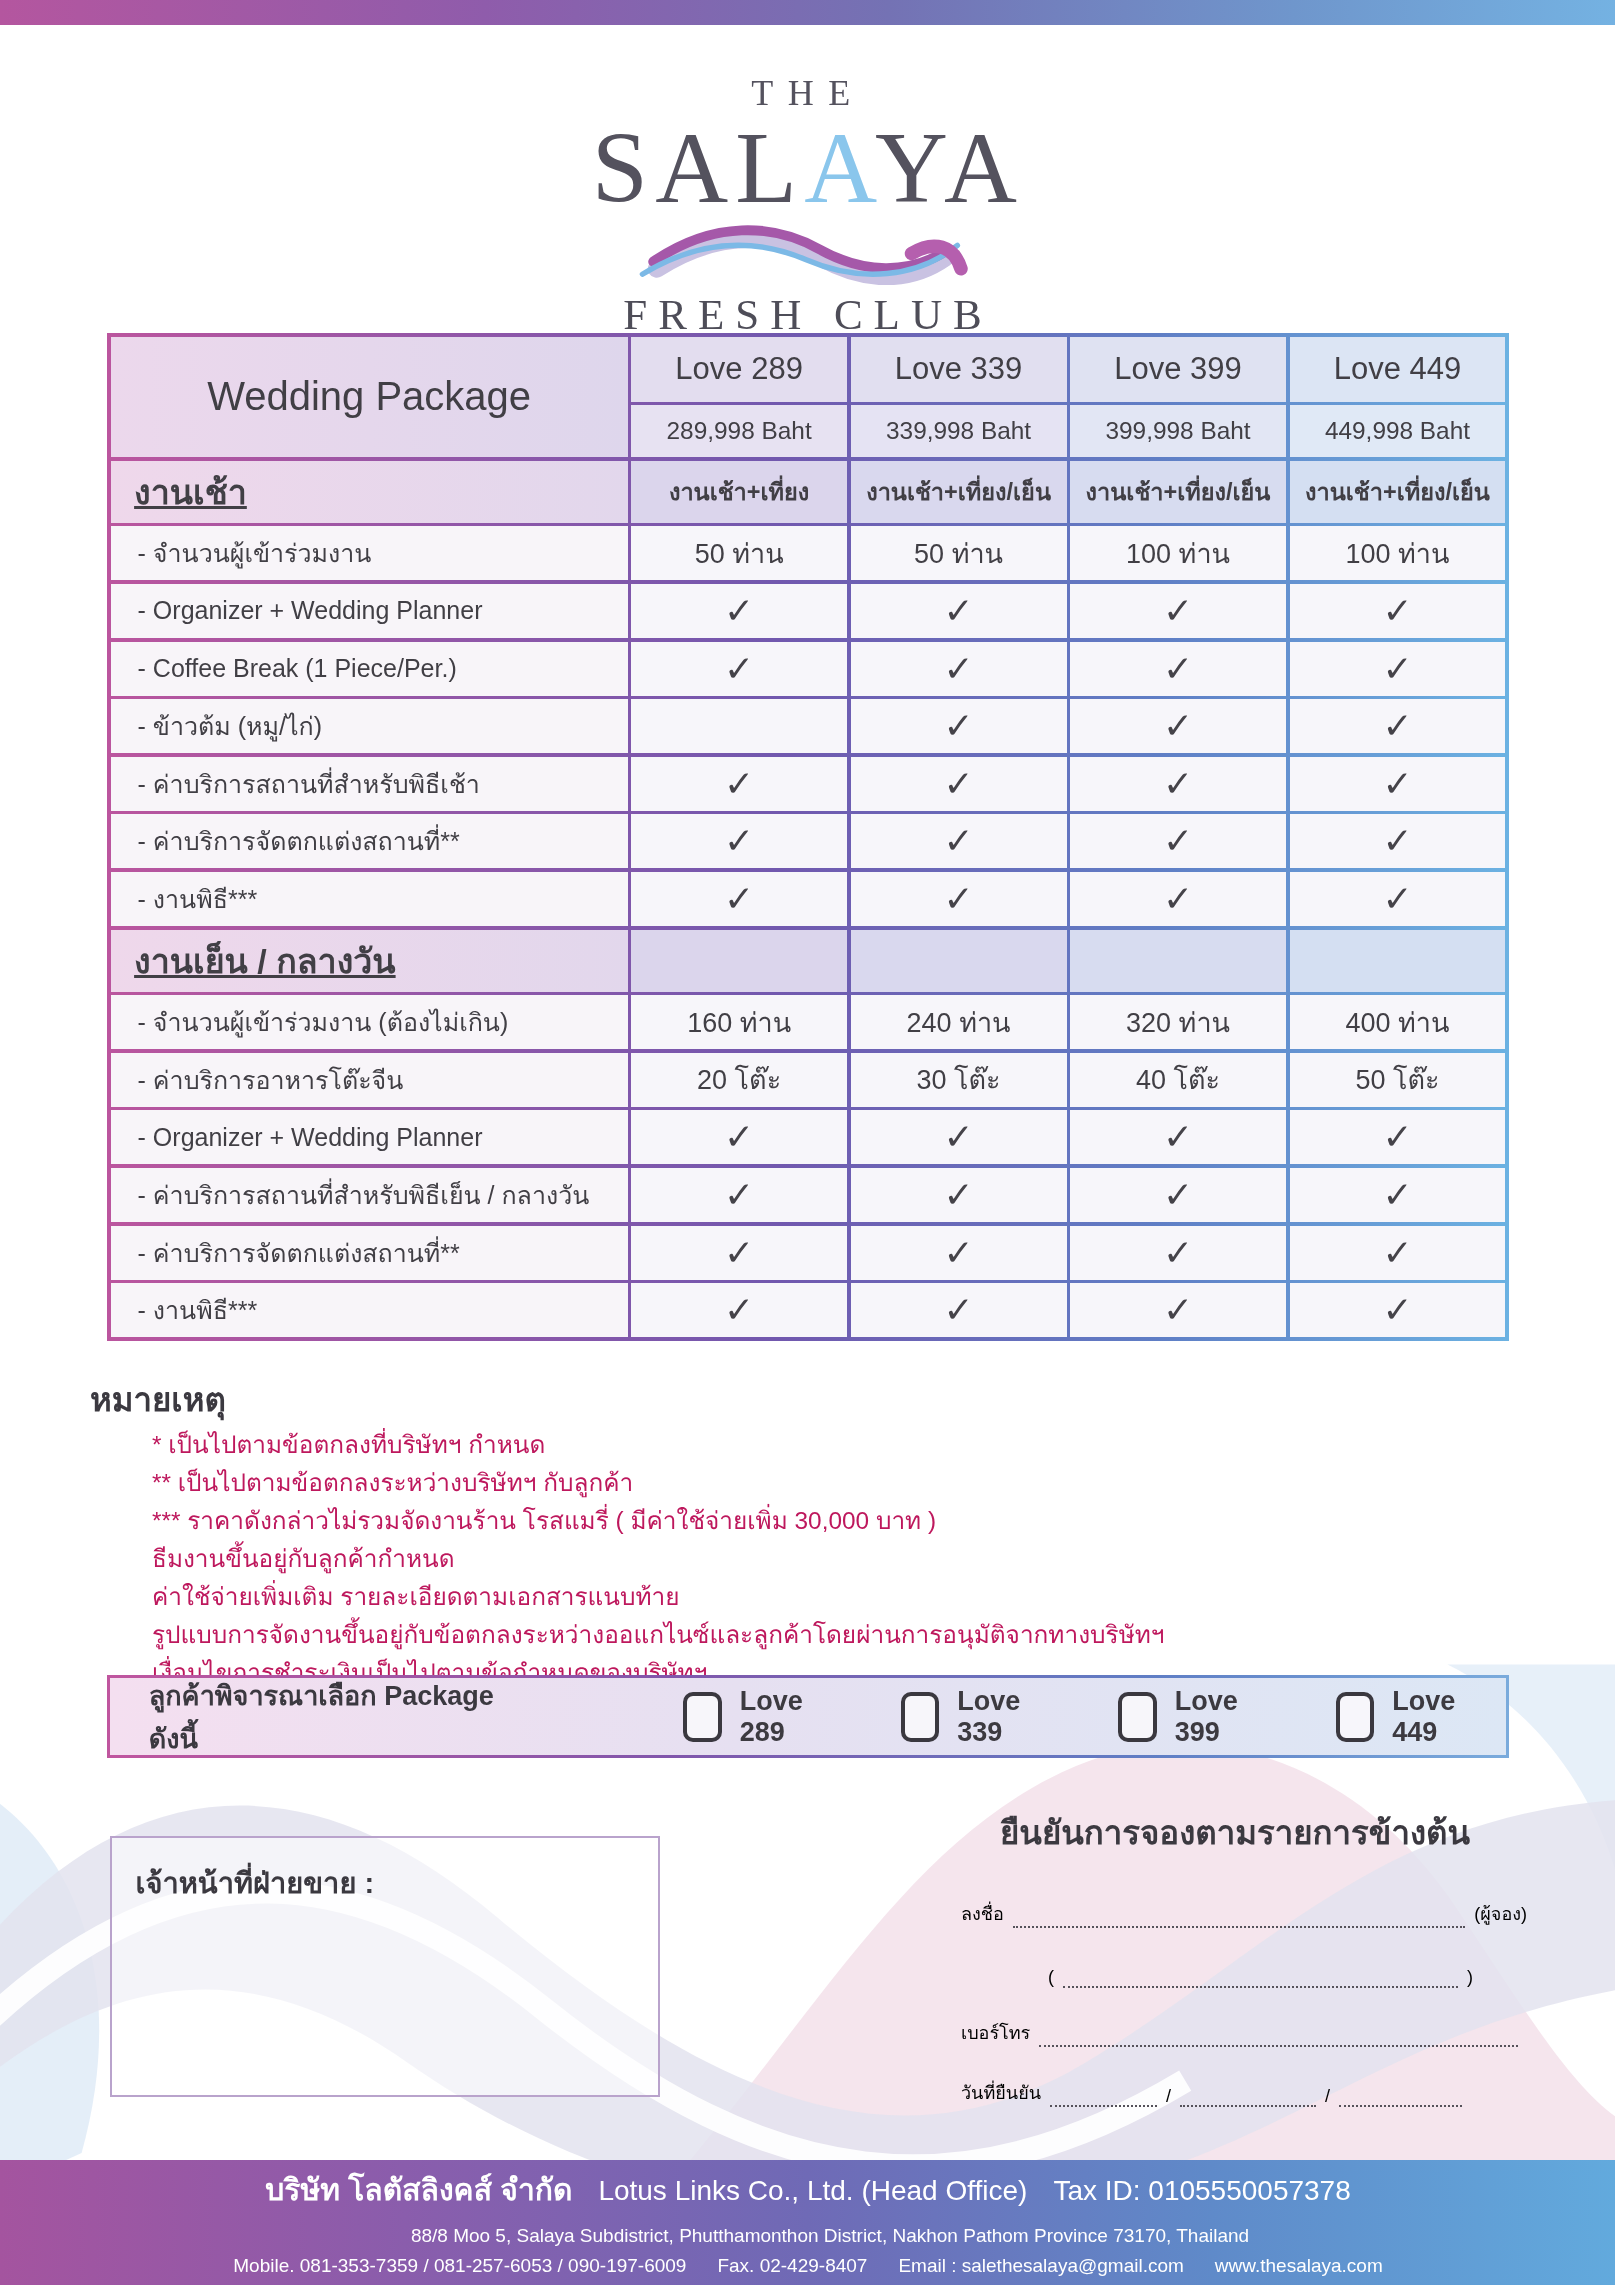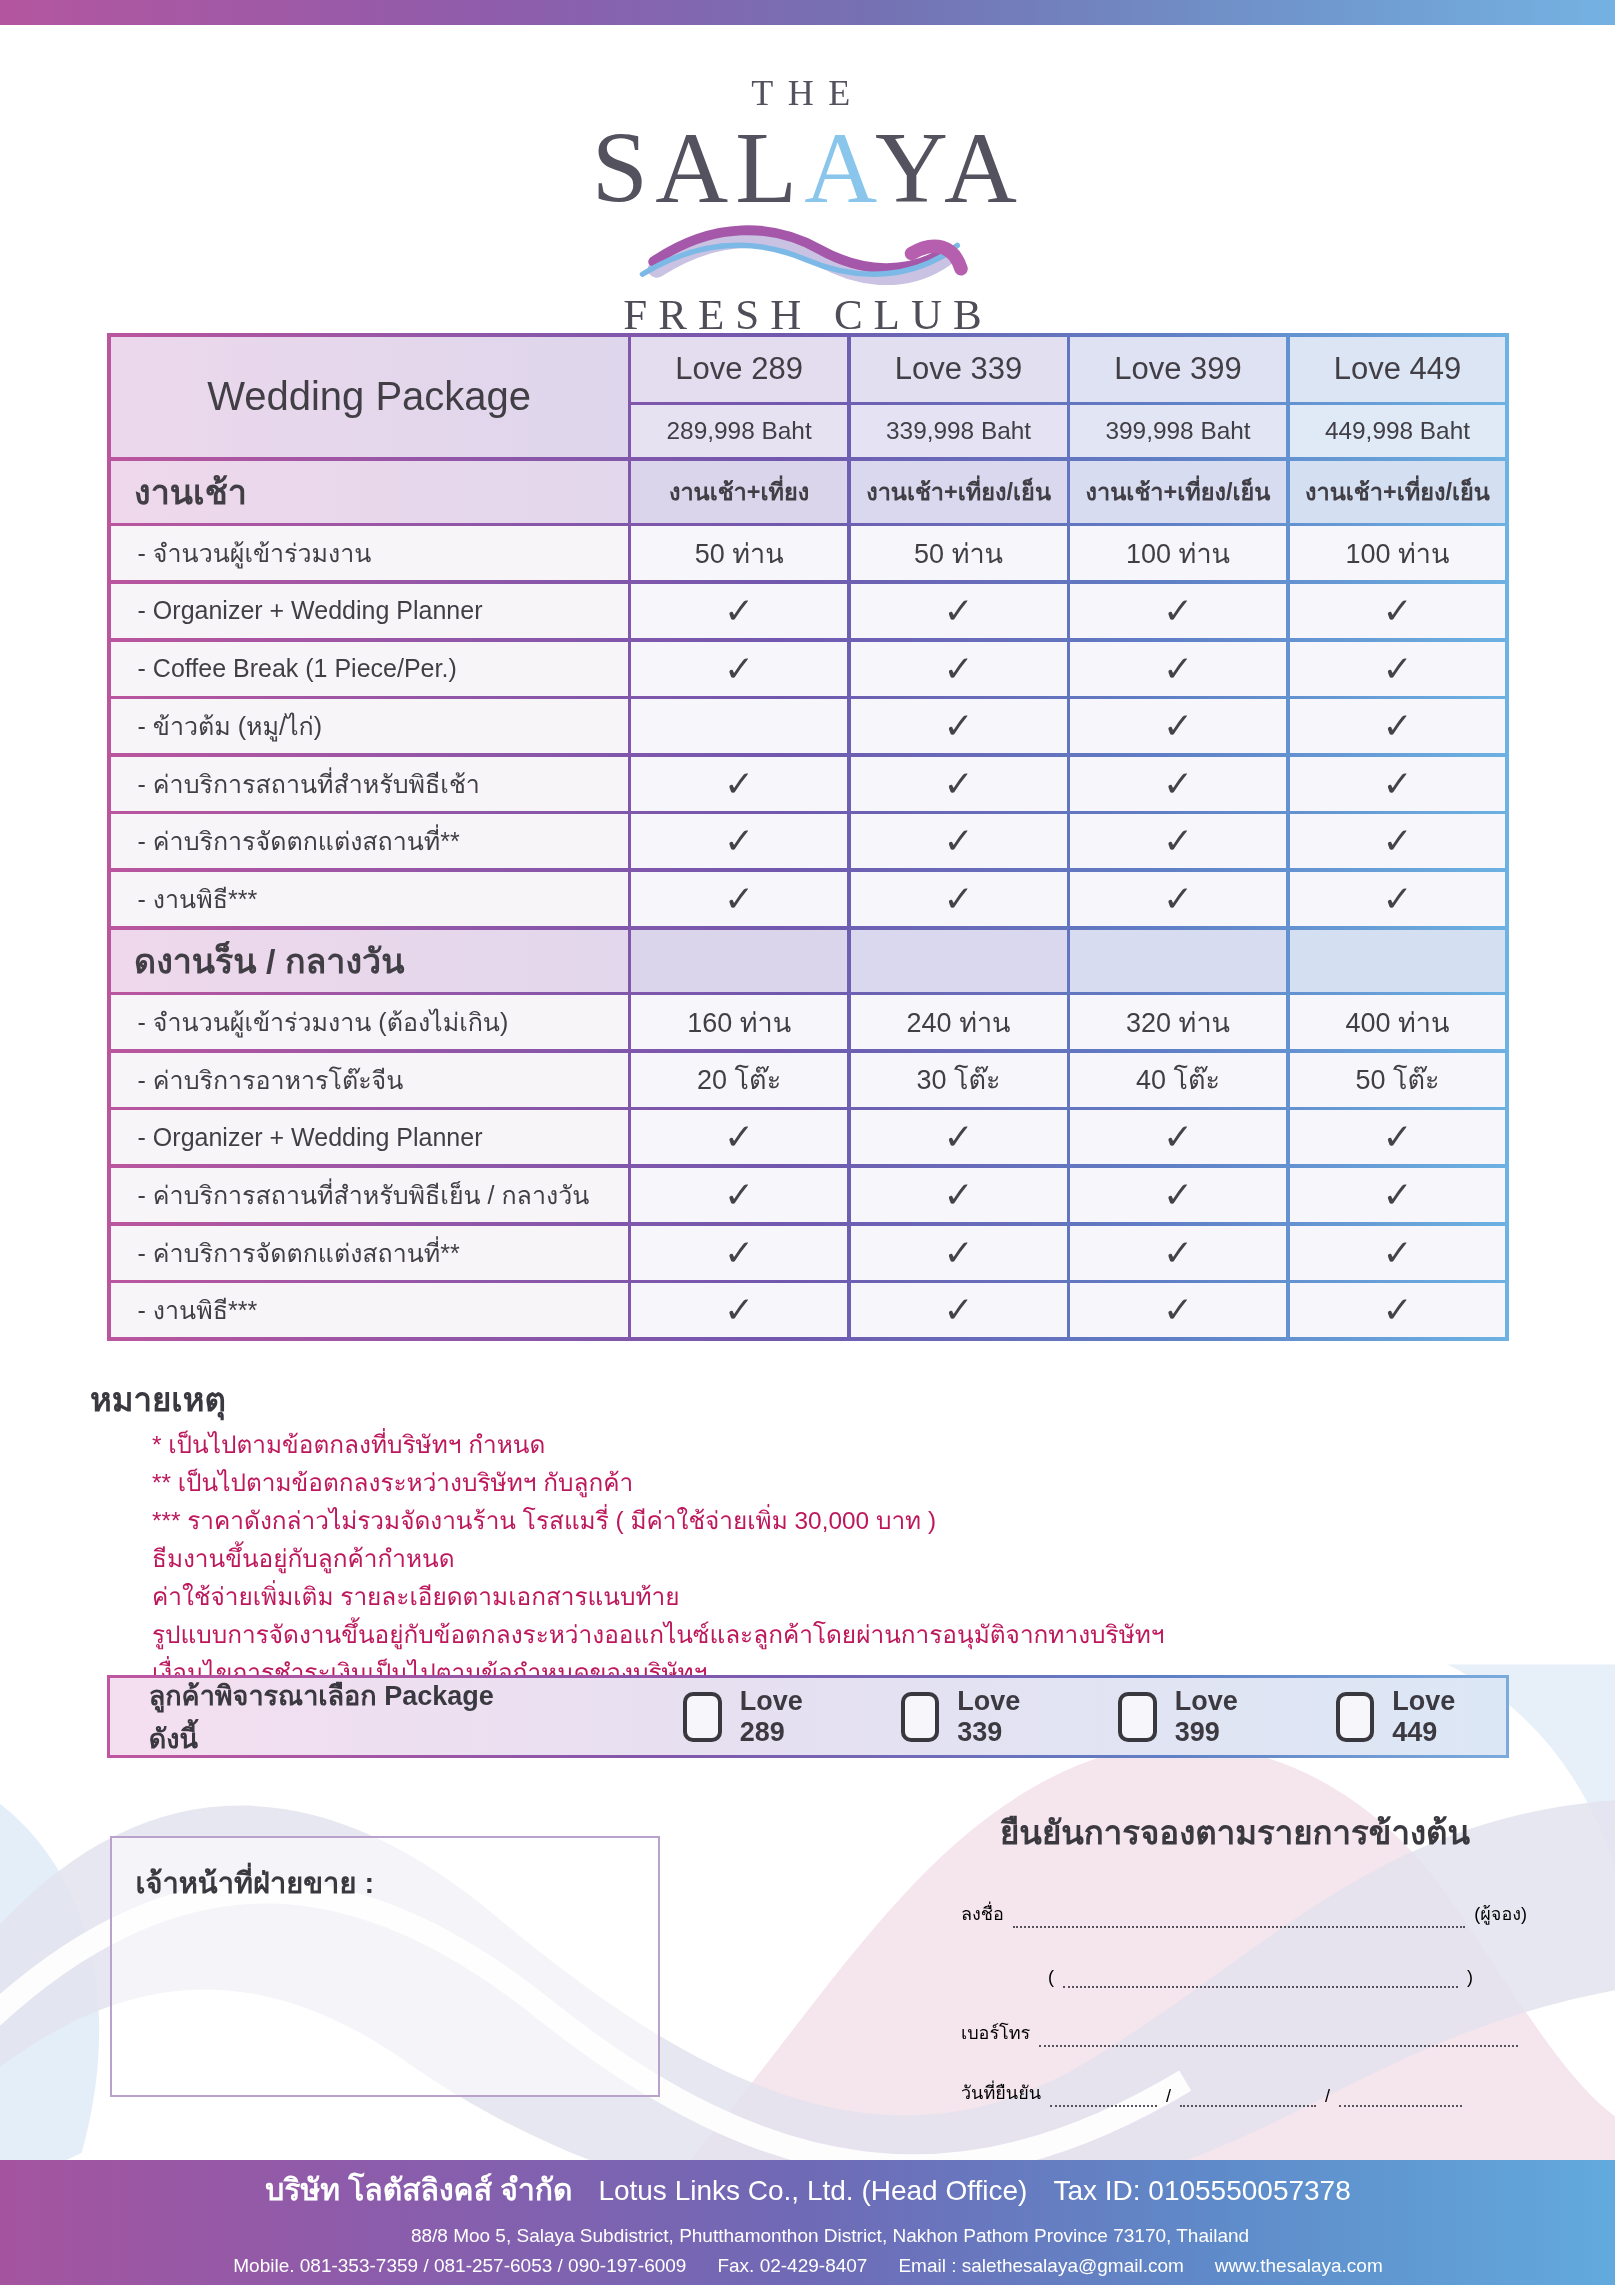--- a/index.html
+++ b/index.html
@@ -25,21 +25,21 @@
     grid-template-rows:65px 52px 62px repeat(7,54px) 62px repeat(6,54px);
     gap:3.6px;padding:3.6px;
     background:linear-gradient(90deg,#bb559e 0%,#9156a8 25%,#7158ae 48%,#5f7ec5 75%,#6cb2e2 100%);}
   .cell{display:flex;align-items:center;justify-content:center;background:#f7f6fa;color:#413f45;}
   .corner{grid-row:1 / span 2;background:linear-gradient(90deg,#ecd8ec,#ded6ec);font-size:40px;}
   .pkgname{font-size:31px;}
   .price{font-size:24.4px;}
   .pkgname.c0{background:#e3ddef}.pkgname.c1{background:#e1dff0}.pkgname.c2{background:#dfe2f2}.pkgname.c3{background:#dce5f4}
   .price.c0{background:#e7e2f2}.price.c1{background:#e5e3f3}.price.c2{background:#e2e6f4}.price.c3{background:#e0e9f6}
   .sec-left{background:linear-gradient(90deg,#efd8eb,#e2d7ec);justify-content:flex-start;padding-left:23.5px;
-    font-size:34px;font-weight:bold;}
+    font-size:34px;font-weight:bold;text-decoration:underline;}
   .sched{font-size:23.5px;font-weight:bold;}
   .sched.c0,.sec-empty.c0{background:#dbd5ec}.sched.c1,.sec-empty.c1{background:#d9d8ee}
   .sched.c2,.sec-empty.c2{background:#d7dcf0}.sched.c3,.sec-empty.c3{background:#d4dff2}
   .lbl{justify-content:flex-start;padding-left:27px;font-size:25px;background:#f8f5f9;}
   .val{font-size:27px;}
   .check{font-size:36px;color:#454349;}
   
   .notes{left:90px;top:1373px;width:1411px;display:flex;align-items:flex-start;flex-direction:column;}
   .notes-heading{font-size:33px;font-weight:bold;color:#3b3940;white-space:nowrap;}
   .notes-lines{margin-left:62px;}
@@ -147,21 +147,21 @@
         <div class="cell lbl">- ค่าบริการจัดตกแต่งสถานที่**</div>
         <div class="cell val check">✓</div>
         <div class="cell val check">✓</div>
         <div class="cell val check">✓</div>
         <div class="cell val check">✓</div>
         <div class="cell lbl">- งานพิธี***</div>
         <div class="cell val check">✓</div>
         <div class="cell val check">✓</div>
         <div class="cell val check">✓</div>
         <div class="cell val check">✓</div>
-        <div class="cell sec-left">ดงานร็น / กลางวัน</div>
+        <div class="cell sec-left">งานเย็น / กลางวัน</div>
         <div class="cell sec-empty c0"></div>
         <div class="cell sec-empty c1"></div>
         <div class="cell sec-empty c2"></div>
         <div class="cell sec-empty c3"></div>
         <div class="cell lbl">- จำนวนผู้เข้าร่วมงาน   (ต้องไม่เกิน)</div>
         <div class="cell val">160 ท่าน</div>
         <div class="cell val">240 ท่าน</div>
         <div class="cell val">320 ท่าน</div>
         <div class="cell val">400 ท่าน</div>
         <div class="cell lbl">- ค่าบริการอาหารโต๊ะจีน</div>

